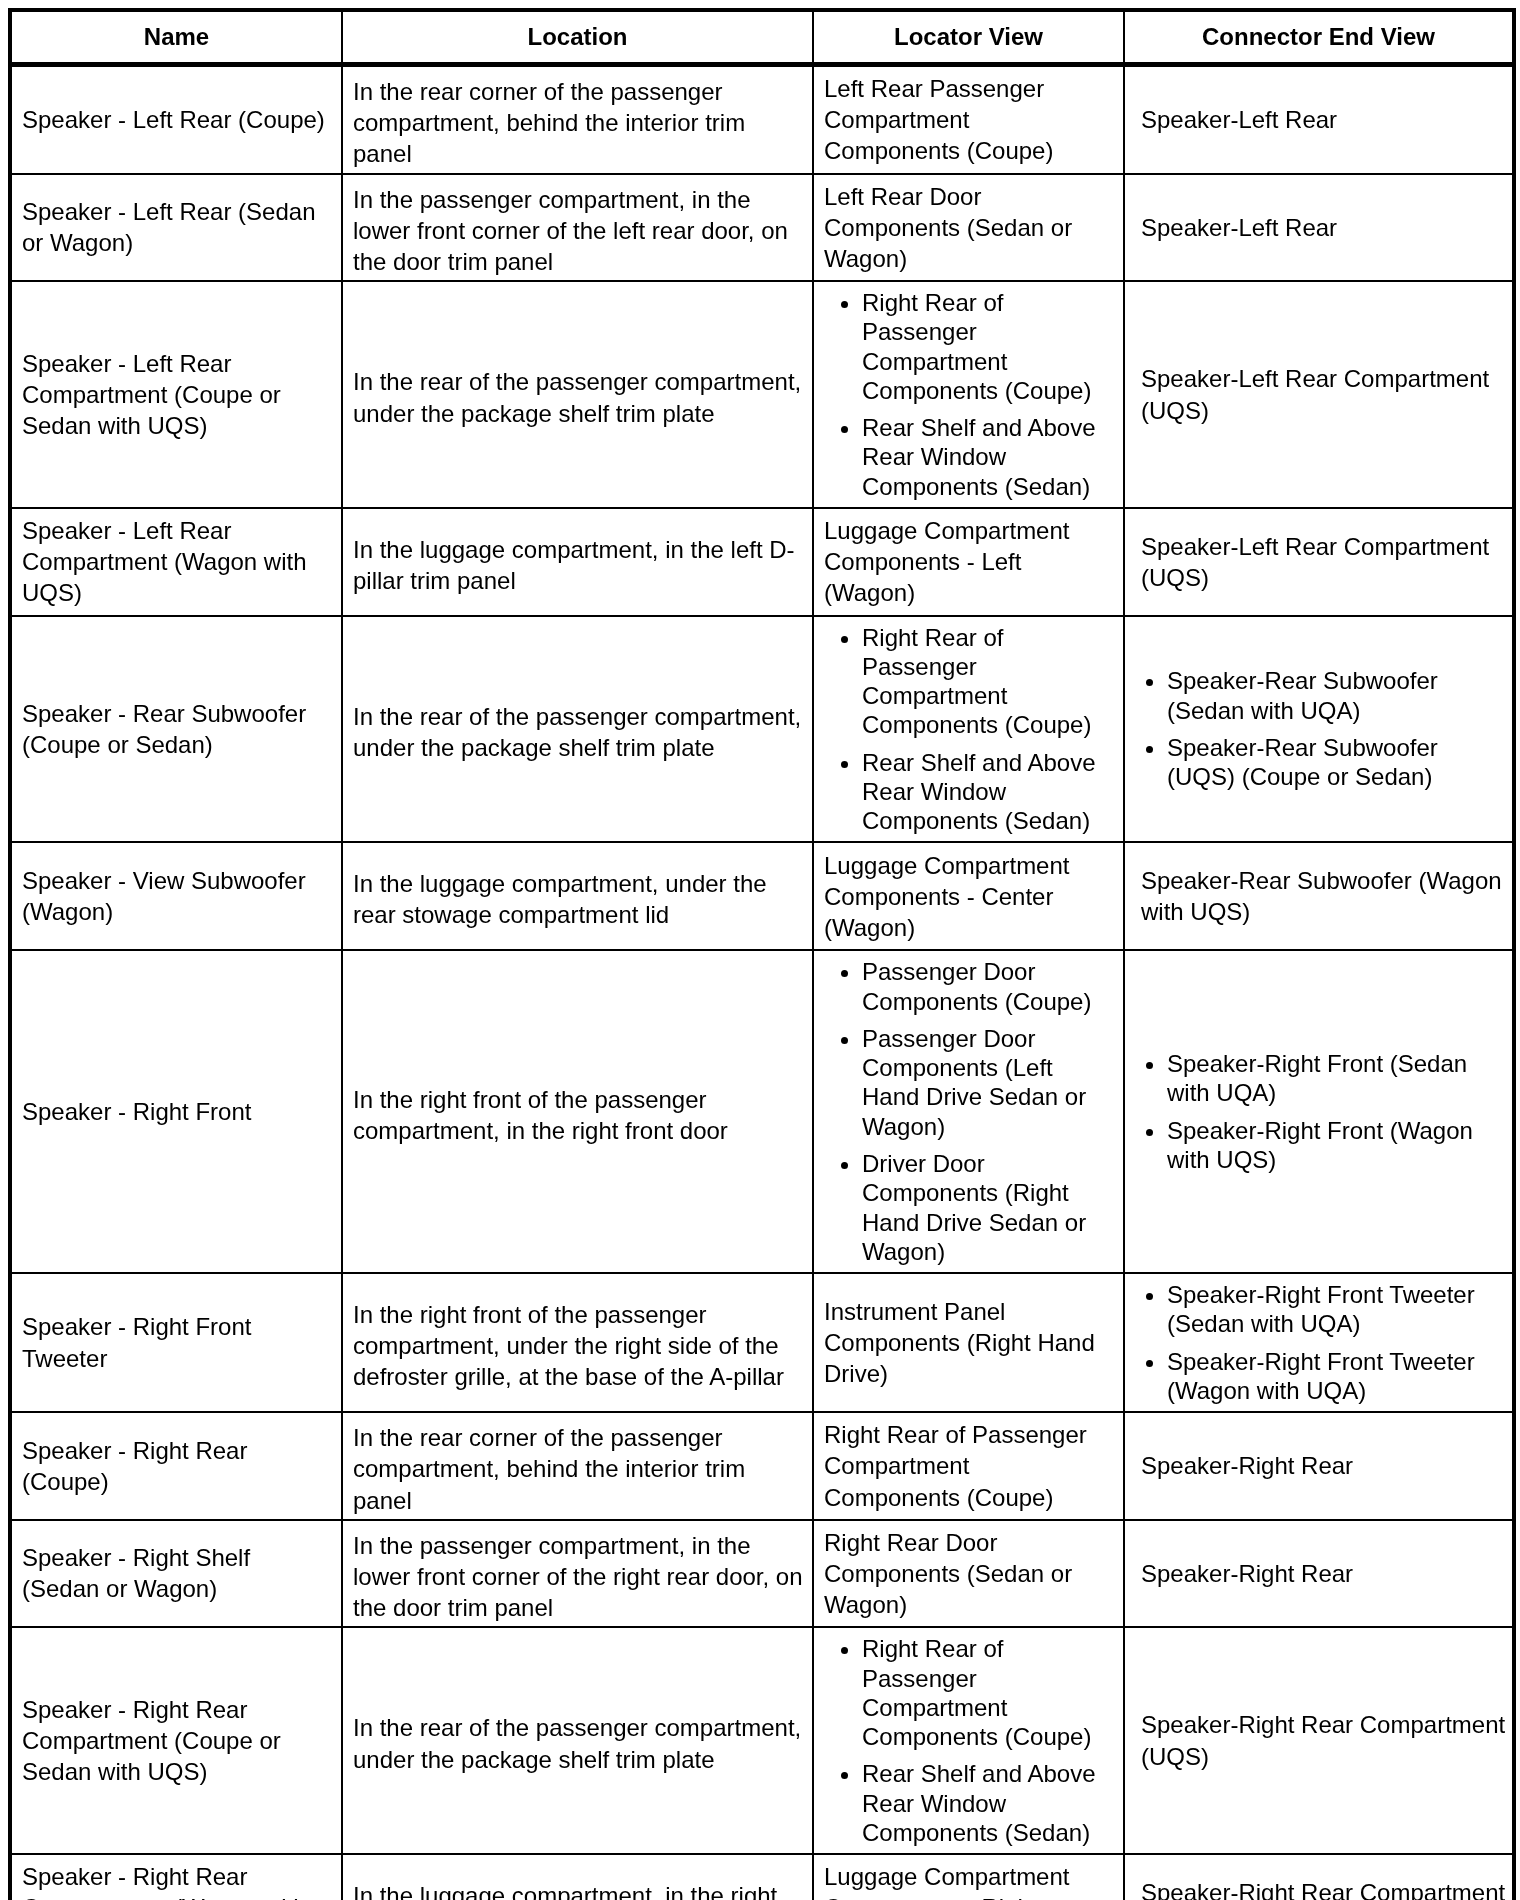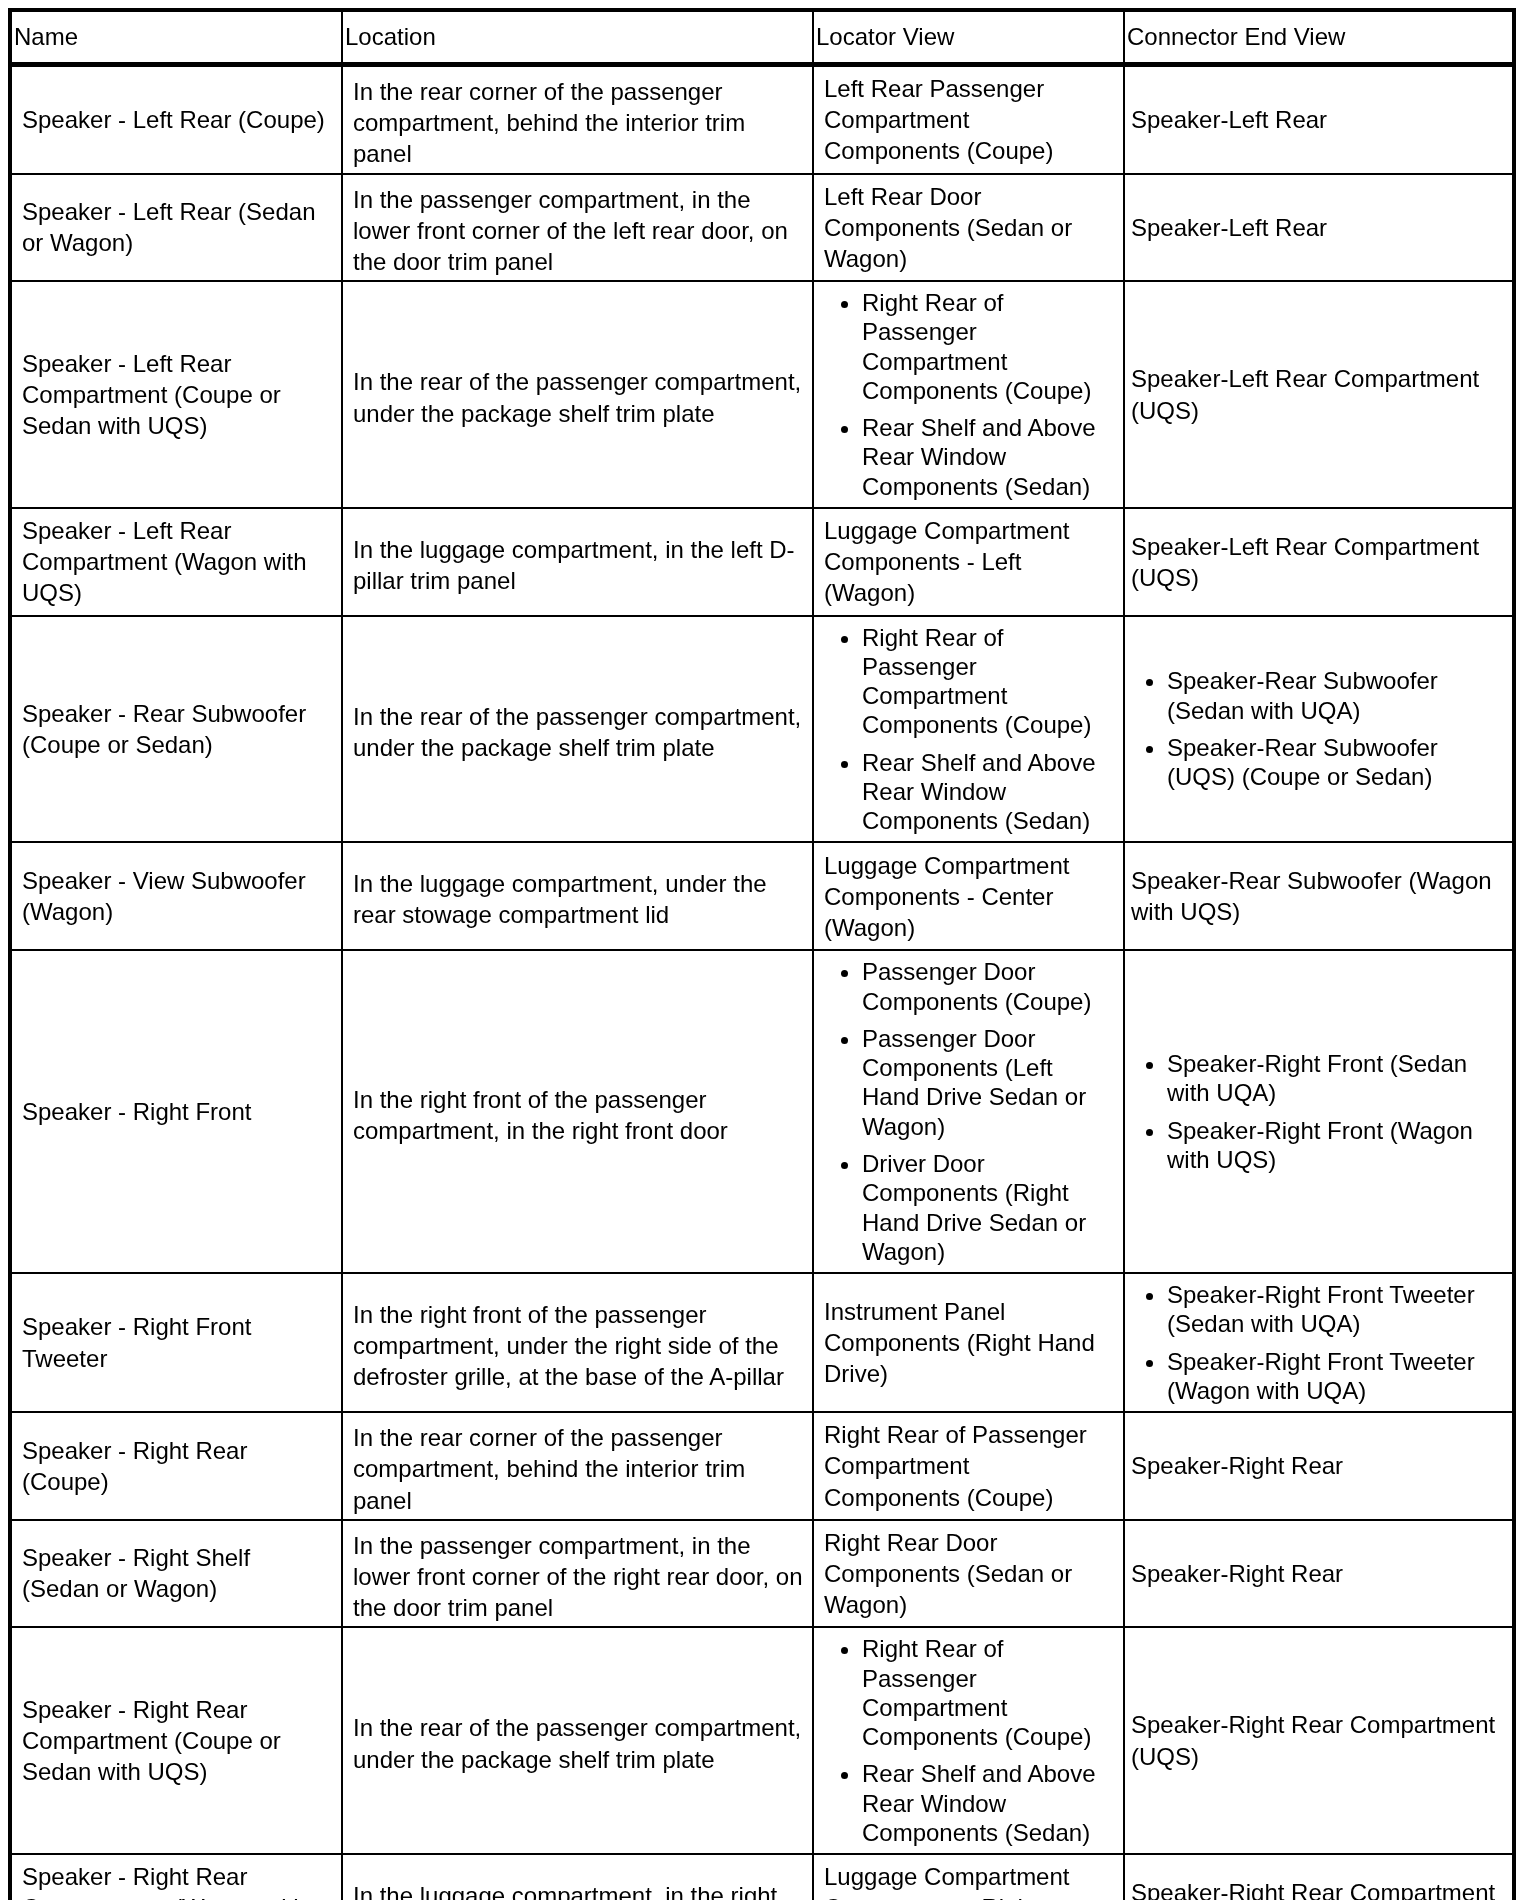--- a/index.html
+++ b/index.html
@@ -23,34 +23,34 @@
     border: 4px solid #000;
   }
   .locator th, .locator td {
     border: 2px solid #000;
     vertical-align: middle;
     word-wrap: break-word;
   }
   .locator thead th {
     border-bottom: 5px solid #000;
     font-size: 24px;
-    font-weight: 400;
-    text-align: left;
+    font-weight: 700;
+    text-align: center;
     height: 42px;
     padding: 4px 2px;
   }
   .locator td {
     font-size: 24px;
     line-height: 1.3;
     text-align: left;
   }
   td.col-name      { padding: 6px 12px 6px 10px; }
   td.col-location  { padding: 6px 6px 0 10px; }
   td.col-locator   { padding: 6px 14px 6px 10px; }
-  td.col-connector { padding: 6px 4px 6px 6px; }
+  td.col-connector { padding: 6px 4px 6px 16px; }
   td.col-locator.has-list   { padding: 6px 8px 6px 0; }
   td.col-connector.has-list { padding: 6px 4px 6px 0; }
   .locator td ul {
     margin: 0;
     padding: 0 0 0 48px;
     list-style: disc outside;
   }
   td.col-connector ul { padding-left: 42px; }
   .locator td li { line-height: 1.22; }
   .locator td li + li { margin-top: 8px; }

